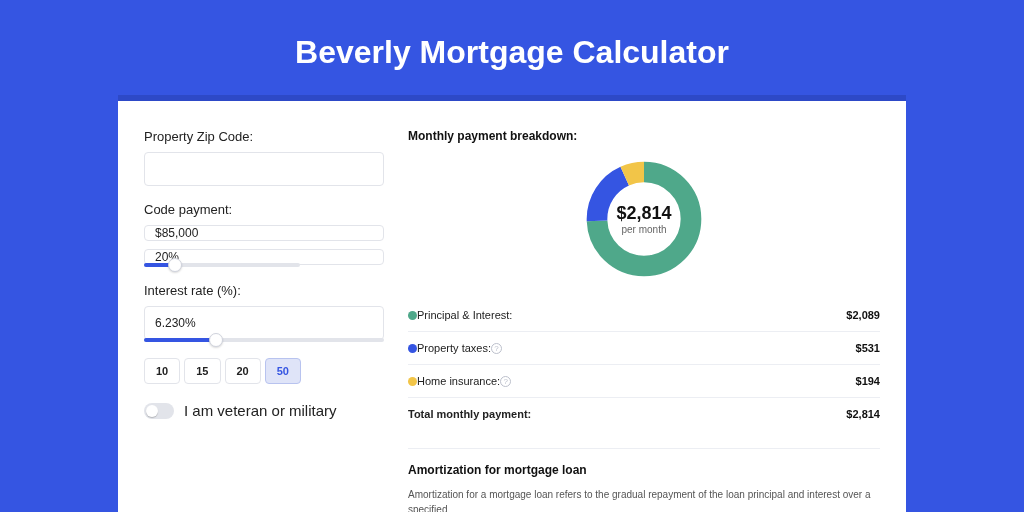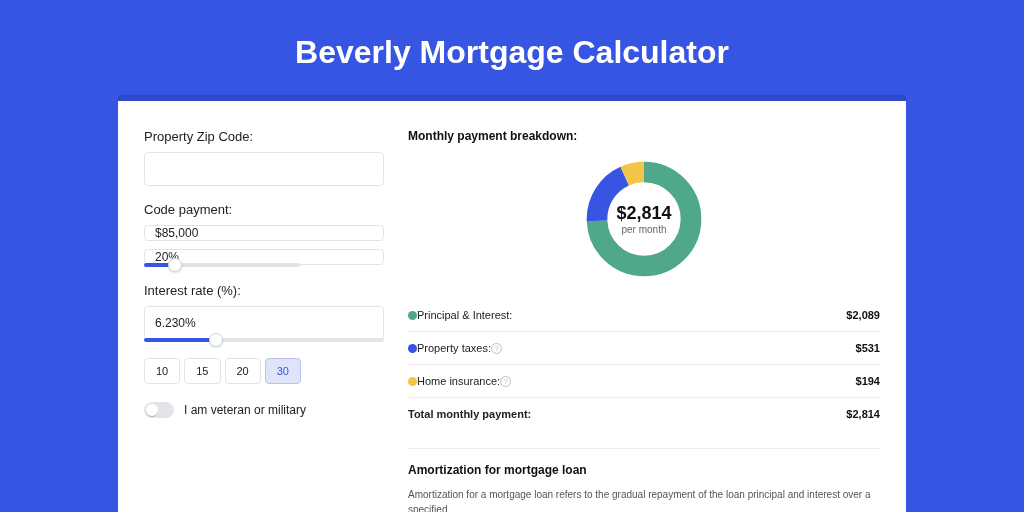--- a/index.html
+++ b/index.html
@@ -76,21 +76,21 @@
   .dp-row { display: flex; gap: 8px; flex-direction: column; }
   .dp-row .input:first-child { flex: 2; }
   .dp-row .input:last-child { flex: 1; }
   .period-btns { display: flex; gap: 0; }
   .period-btn {
     height: 26px;
     padding: 0 11px;
     border: 1px solid #e2e4ea;
     background: #fff;
     font-size: 11px;
-    font-weight: 400;
+    font-weight: 700;
     color: #222;
     cursor: pointer;
     margin-right: 4px;
     border-radius: 4px;
   }
   .period-btn.active {
     background: #dfe4f8;
     border-color: #b8c3ef;
     color: #3555e2;
   }
@@ -110,21 +110,21 @@
   .toggle-knob {
     width: 12px;
     height: 12px;
     background: #fff;
     border-radius: 50%;
     position: absolute;
     top: 2px;
     left: 2px;
     box-shadow: 0 1px 1px rgba(0,0,0,0.2);
   }
-  .toggle-label { font-size: 12px; color: #222; }
+  .toggle-label { font-size: 15px; color: #222; }
   .section-heading {
     font-size: 12px;
     font-weight: 700;
     color: #111;
     margin-bottom: 14px;
   }
   .donut-wrap {
     display: flex;
     justify-content: center;
     margin-bottom: 18px;
@@ -231,21 +231,21 @@
         <div class="slider-fill" style="width: 30%;"></div>
         <div class="slider-thumb" style="left: calc(30% - 7px);"></div>
       </div>
     </div>
 
     <div class="field-group">
       <div class="period-btns" id="period-btns">
             <button class="period-btn">10</button>
             <button class="period-btn">15</button>
             <button class="period-btn">20</button>
-            <button class="period-btn active">30</button>
+            <button class="period-btn active">50</button>
           </div>
     </div>
 
     <div class="toggle-row">
       <div class="toggle">
         <div class="toggle-knob"></div>
       </div>
       <span class="toggle-label">I am veteran or military</span>
     </div>
 

